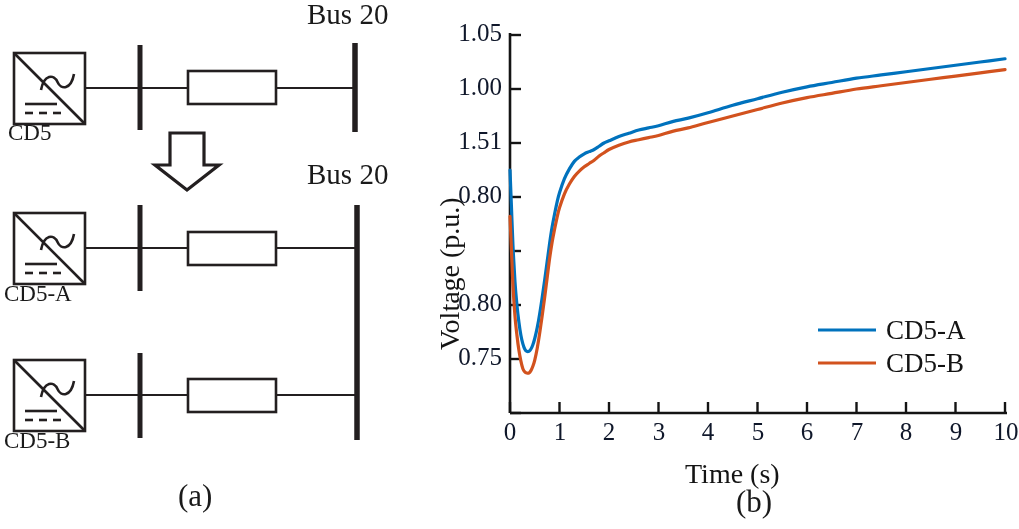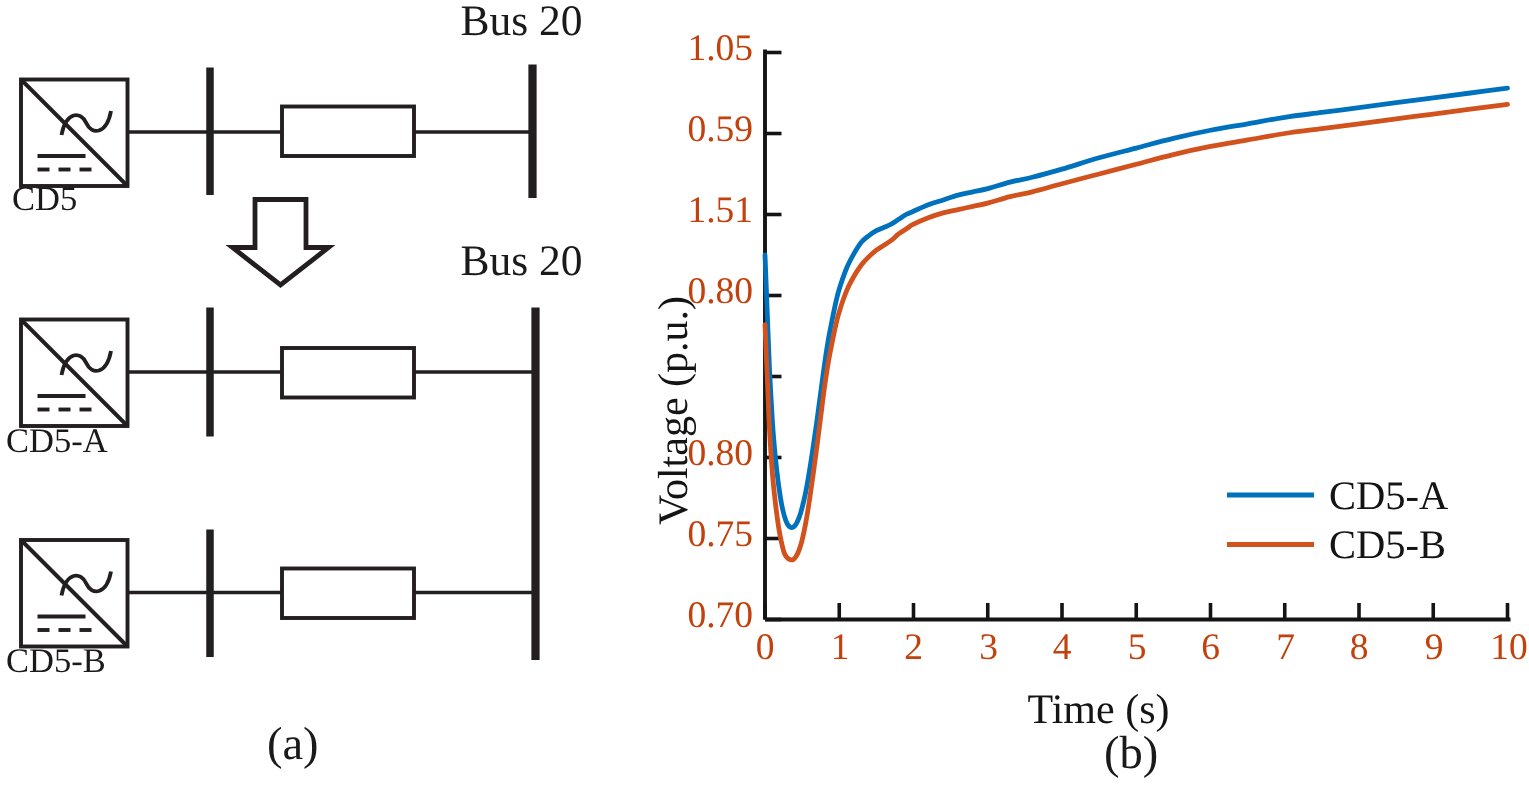--- a/index.html
+++ b/index.html
@@ -15,21 +15,21 @@
 
   svg{display:block;}
   .lbl{position:absolute;font-family:"Liberation Serif", serif;color:#1a1a1a;white-space:nowrap;}
 
   
   .bus-label{font-size:29px;}
   .dev-label{font-size:23px;}
   .caption{font-size:31px;}
 
   
-  .tick{position:absolute;font-size:25px;font-family:"Liberation Serif", serif;color:#c2410c;white-space:nowrap;}
+  .tick{position:absolute;font-size:25px;font-family:"Liberation Serif", serif;color:#0f172a;white-space:nowrap;}
   .ytick{text-align:right;}
   .xtick{text-align:center;}
   .axis-title{position:absolute;font-size:28px;font-family:"Liberation Serif", serif;color:#141414;white-space:nowrap;}
   #ylabel{transform-origin:0 0;transform:rotate(-90deg);}
   .legend-text{position:absolute;font-size:27px;font-family:"Liberation Serif", serif;color:#141414;white-space:nowrap;}
 </style>
 </head>
 <body>
 
 <div class="root">
@@ -146,26 +146,25 @@
           <path d="M 90.00 170.00 C 90.25 176.30, 90.99 195.20, 91.48 207.80 C 91.98 220.40, 92.39 233.36, 92.97 245.60 C 93.55 257.84, 94.29 271.34, 94.95 281.24 C 95.61 291.14, 96.27 298.16, 96.93 305.00 C 97.59 311.84, 98.25 317.24, 98.91 322.28 C 99.57 327.32, 100.23 331.64, 100.89 335.24 C 101.55 338.84, 102.21 341.54, 102.87 343.88 C 103.53 346.22, 104.19 348.02, 104.85 349.28 C 105.51 350.54, 106.17 351.08, 106.83 351.44 C 107.49 351.80, 108.15 351.80, 108.81 351.44 C 109.47 351.08, 110.13 350.36, 110.79 349.28 C 111.45 348.20, 112.11 346.76, 112.77 344.96 C 113.43 343.16, 114.01 341.36, 114.75 338.48 C 115.49 335.60, 116.40 331.82, 117.23 327.68 C 118.05 323.54, 118.88 318.68, 119.70 313.64 C 120.53 308.60, 121.35 303.02, 122.18 297.44 C 123.00 291.86, 123.83 286.10, 124.65 280.16 C 125.48 274.22, 126.30 267.92, 127.13 261.80 C 127.95 255.68, 128.78 249.20, 129.60 243.44 C 130.42 237.68, 131.25 232.10, 132.07 227.24 C 132.90 222.38, 133.73 218.42, 134.55 214.28 C 135.38 210.14, 136.20 206.00, 137.03 202.40 C 137.85 198.80, 138.26 196.64, 139.50 192.68 C 140.74 188.72, 142.80 182.60, 144.45 178.64 C 146.10 174.68, 147.75 171.80, 149.40 168.92 C 151.05 166.04, 152.70 163.34, 154.35 161.36 C 156.00 159.38, 157.65 158.30, 159.30 157.04 C 160.95 155.78, 162.60 154.70, 164.25 153.80 C 165.90 152.90, 167.55 152.36, 169.20 151.64 C 170.85 150.92, 172.50 150.38, 174.15 149.48 C 175.80 148.58, 177.45 147.32, 179.10 146.24 C 180.75 145.16, 182.40 143.90, 184.05 143.00 C 185.70 142.10, 186.53 141.92, 189.00 140.84 C 191.47 139.76, 195.60 137.78, 198.90 136.52 C 202.20 135.26, 205.50 134.36, 208.80 133.28 C 212.10 132.20, 215.40 130.94, 218.70 130.04 C 222.00 129.14, 225.30 128.60, 228.60 127.88 C 231.90 127.16, 234.38 126.80, 238.50 125.72 C 242.63 124.64, 248.40 122.66, 253.35 121.40 C 258.30 120.14, 262.43 119.60, 268.20 118.16 C 273.97 116.72, 280.57 114.92, 288.00 112.76 C 295.43 110.60, 304.50 107.54, 312.75 105.20 C 321.00 102.86, 329.25 100.88, 337.50 98.72 C 345.75 96.56, 354.00 94.22, 362.25 92.24 C 370.50 90.26, 378.75 88.46, 387.00 86.84 C 395.25 85.22, 403.50 83.96, 411.75 82.52 C 420.00 81.08, 428.25 79.46, 436.50 78.20 C 444.75 76.94, 453.00 76.04, 461.25 74.96 C 469.50 73.88, 477.75 72.80, 486.00 71.72 C 494.25 70.64, 502.50 69.56, 510.75 68.48 C 519.00 67.40, 527.25 66.32, 535.50 65.24 C 543.75 64.16, 552.00 63.08, 560.25 62.00 C 568.50 60.92, 580.88 59.30, 585.00 58.76" stroke="#0072BD"></path>
           <path d="M 90.00 216.44 C 90.25 222.20, 90.99 239.48, 91.48 251.00 C 91.98 262.52, 92.39 274.76, 92.97 285.56 C 93.55 296.36, 94.29 307.52, 94.95 315.80 C 95.61 324.08, 96.27 329.48, 96.93 335.24 C 97.59 341.00, 98.25 346.04, 98.91 350.36 C 99.57 354.68, 100.23 358.10, 100.89 361.16 C 101.55 364.22, 102.21 366.92, 102.87 368.72 C 103.53 370.52, 104.19 371.24, 104.85 371.96 C 105.51 372.68, 106.17 372.86, 106.83 373.04 C 107.49 373.22, 108.15 373.40, 108.81 373.04 C 109.47 372.68, 110.13 371.96, 110.79 370.88 C 111.45 369.80, 112.11 368.36, 112.77 366.56 C 113.43 364.76, 114.01 363.14, 114.75 360.08 C 115.49 357.02, 116.40 352.70, 117.23 348.20 C 118.05 343.70, 118.88 338.48, 119.70 333.08 C 120.53 327.68, 121.35 321.74, 122.18 315.80 C 123.00 309.86, 123.83 303.74, 124.65 297.44 C 125.48 291.14, 126.30 284.48, 127.13 278.00 C 127.95 271.52, 128.78 264.50, 129.60 258.56 C 130.42 252.62, 131.25 247.22, 132.07 242.36 C 132.90 237.50, 133.73 233.54, 134.55 229.40 C 135.38 225.26, 136.20 221.12, 137.03 217.52 C 137.85 213.92, 138.26 211.76, 139.50 207.80 C 140.74 203.84, 142.80 197.72, 144.45 193.76 C 146.10 189.80, 147.75 186.92, 149.40 184.04 C 151.05 181.16, 152.70 178.64, 154.35 176.48 C 156.00 174.32, 157.65 172.70, 159.30 171.08 C 160.95 169.46, 162.60 168.02, 164.25 166.76 C 165.90 165.50, 167.55 164.60, 169.20 163.52 C 170.85 162.44, 172.50 161.54, 174.15 160.28 C 175.80 159.02, 177.45 157.22, 179.10 155.96 C 180.75 154.70, 182.40 153.80, 184.05 152.72 C 185.70 151.64, 186.53 150.74, 189.00 149.48 C 191.47 148.22, 195.60 146.42, 198.90 145.16 C 202.20 143.90, 205.50 142.82, 208.80 141.92 C 212.10 141.02, 215.40 140.48, 218.70 139.76 C 222.00 139.04, 225.30 138.32, 228.60 137.60 C 231.90 136.88, 234.38 136.52, 238.50 135.44 C 242.63 134.36, 248.40 132.38, 253.35 131.12 C 258.30 129.86, 262.43 129.32, 268.20 127.88 C 273.97 126.44, 280.57 124.46, 288.00 122.48 C 295.43 120.50, 304.50 118.16, 312.75 116.00 C 321.00 113.84, 329.25 111.68, 337.50 109.52 C 345.75 107.36, 354.00 105.02, 362.25 103.04 C 370.50 101.06, 378.75 99.26, 387.00 97.64 C 395.25 96.02, 403.50 94.76, 411.75 93.32 C 420.00 91.88, 428.25 90.26, 436.50 89.00 C 444.75 87.74, 453.00 86.84, 461.25 85.76 C 469.50 84.68, 477.75 83.60, 486.00 82.52 C 494.25 81.44, 502.50 80.36, 510.75 79.28 C 519.00 78.20, 527.25 77.12, 535.50 76.04 C 543.75 74.96, 552.00 73.88, 560.25 72.80 C 568.50 71.72, 580.88 70.10, 585.00 69.56" stroke="#D2521E"></path>
         </g>
       <g id="legend-swatch-group" stroke-width="3.2" stroke-linecap="butt">
           <line x1="398" x2="456" y1="330" y2="330" stroke="#0072BD"></line>
           <line x1="398" x2="456" y1="363" y2="363" stroke="#D2521E"></line>
         </g>
     </svg>
 
     <div class="tick ytick" style="left:0px;top:19px;width:82px;">1.05</div>
-    <div class="tick ytick" style="left:0px;top:73px;width:82px;">0.59</div>
+    <div class="tick ytick" style="left:0px;top:73px;width:82px;">1.00</div>
     <div class="tick ytick" style="left:0px;top:127px;width:82px;">1.51</div>
     <div class="tick ytick" style="left:0px;top:181px;width:82px;">0.80</div>
     <div class="tick ytick" style="left:0px;top:289px;width:82px;">0.80</div>
     <div class="tick ytick" style="left:0px;top:343px;width:82px;">0.75</div>
-    <div class="tick ytick" style="left:0px;top:397px;width:82px;">0.70</div>
 
     <div class="tick xtick" style="left:70px;top:418px;width:40px;">0</div>
     <div class="tick xtick" style="left:120px;top:418px;width:40px;">1</div>
     <div class="tick xtick" style="left:169px;top:418px;width:40px;">2</div>
     <div class="tick xtick" style="left:219px;top:418px;width:40px;">3</div>
     <div class="tick xtick" style="left:268px;top:418px;width:40px;">4</div>
     <div class="tick xtick" style="left:318px;top:418px;width:40px;">5</div>
     <div class="tick xtick" style="left:367px;top:418px;width:40px;">6</div>
     <div class="tick xtick" style="left:417px;top:418px;width:40px;">7</div>
     <div class="tick xtick" style="left:466px;top:418px;width:40px;">8</div>

